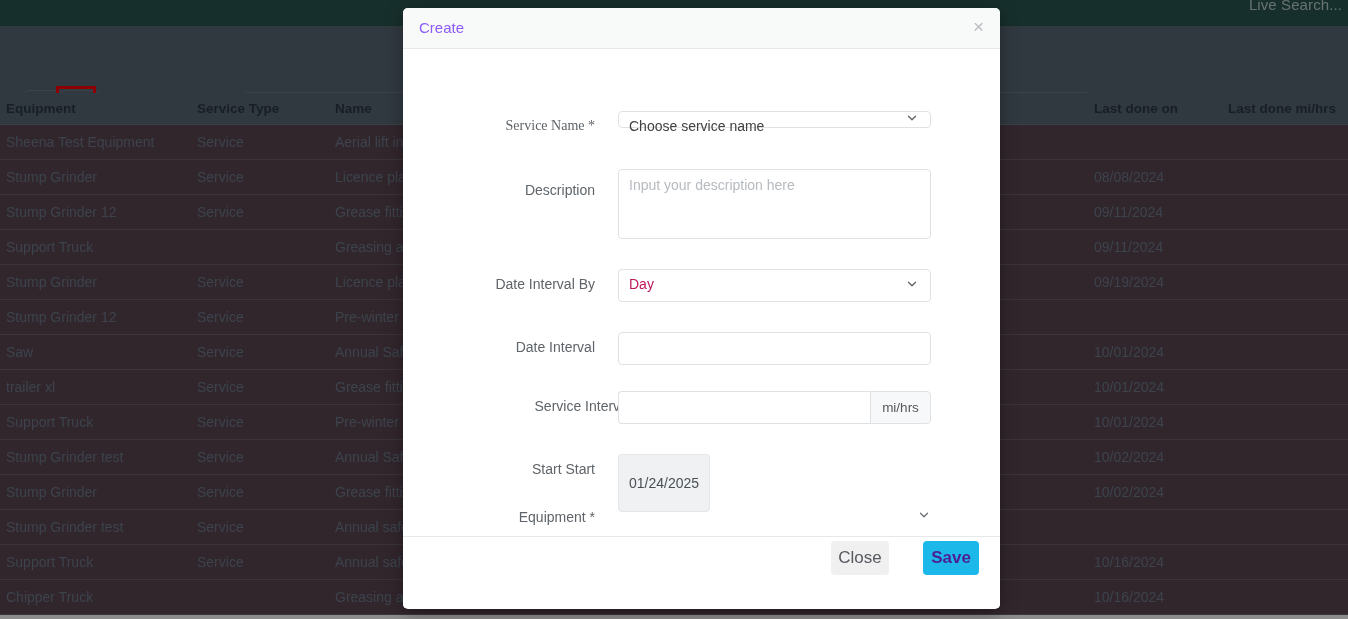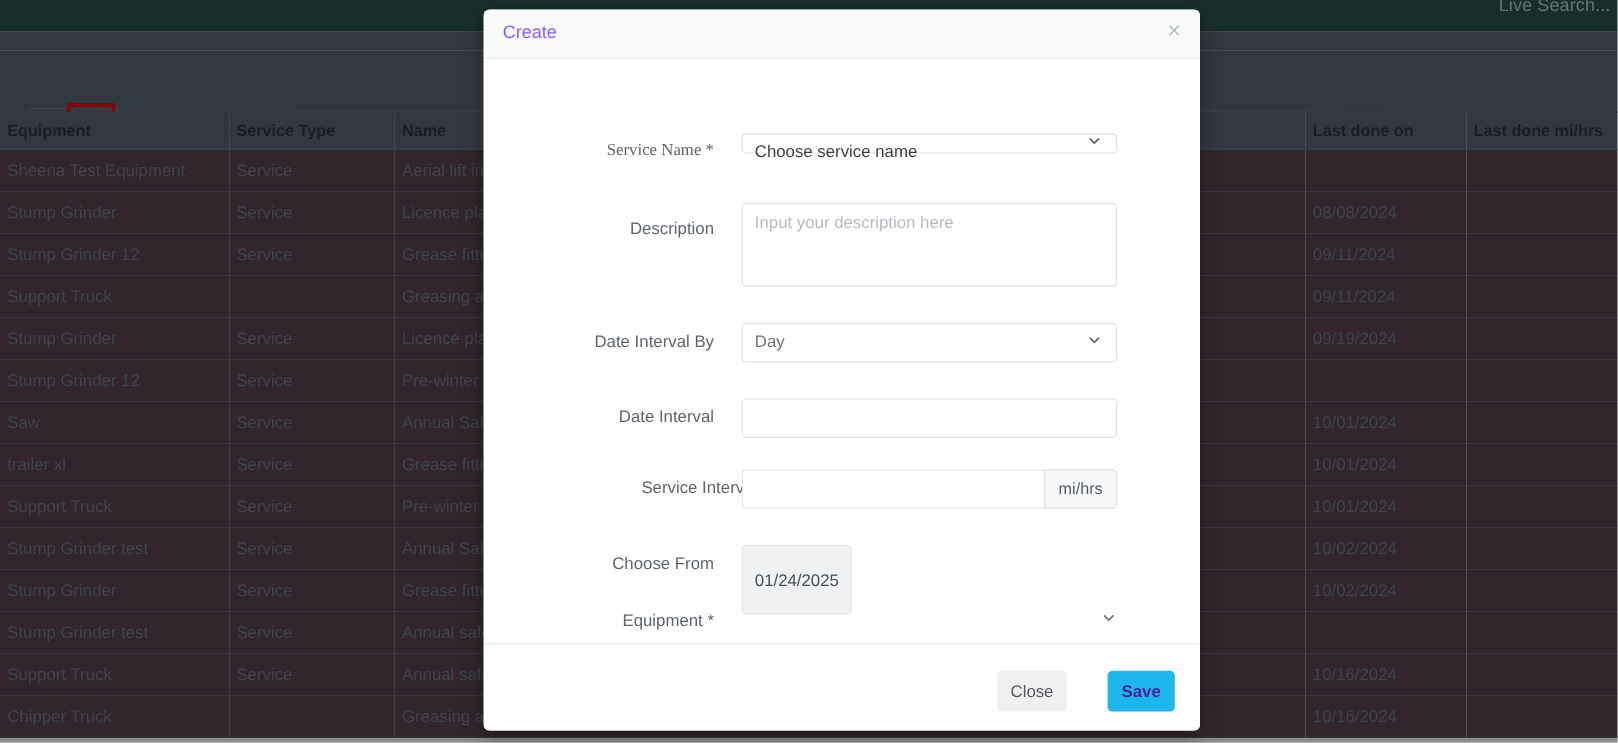--- a/index.html
+++ b/index.html
@@ -262,21 +262,21 @@
     pointer-events: none;
     color: #60666c;
   }
 
   #service-name-select { width: 313px; height: 17px; color: #404040; }
   #description-textarea {
     width: 313px; height: 70px;
     resize: none;
     line-height: 1.3;
   }
-  #date-interval-by-select { width: 313px; height: 33px; color: #737373; }
+  #date-interval-by-select { width: 313px; height: 33px; color: #be185d; }
   #date-interval-input { width: 313px; height: 33px; }
 
   .svc-group {
     position: relative;
     display: flex;
     width: 313px; height: 33px;
   }
   #service-interval-input {
     width: 252px; height: 33px;
     border-radius: 4px 0 0 4px;
@@ -322,24 +322,24 @@
 
   .modal-footer {
     position: relative;
     height: 72px;
     background: #fff;
     border-top: 1px solid #e7e8ea;
     box-sizing: border-box;
   }
   .btn {
     position: absolute;
-    top: 22px;
+    top: 4px;
     border: none;
     border-radius: 4px;
-    font-size: 14px;
+    font-size: 17px;
     font-family: "Liberation Sans", sans-serif;
     cursor: pointer;
     height: 34px;
     box-sizing: border-box;
   }
   #close-button {
     right: 111px;
     width: 58px;
     background: #f0f0f1;
     color: #55595e;
@@ -567,21 +567,21 @@
         <span class="flabel" style="top:7px;padding-left:36px;">Service Interval</span>
         <div class="fctrl">
           <div class="svc-group">
             <input class="inp" id="service-interval-input" type="text" placeholder="" style="">
             <div class="svc-addon">mi/hrs</div>
           </div>
         </div>
       </div>
 
       <div class="frow" style="top:405px;">
-        <span class="flabel" style="top:7px;">Choose From</span>
+        <span class="flabel" style="top:7px;">Start Start</span>
         <div class="fctrl">
           <span class="date-pill">01/24/2025</span>
         </div>
       </div>
 
       <div class="frow" style="top:455px;">
         <span class="flabel" style="top:5px;">Equipment *</span>
         <div class="fctrl">
           <div class="equip-select">
             <span></span>

